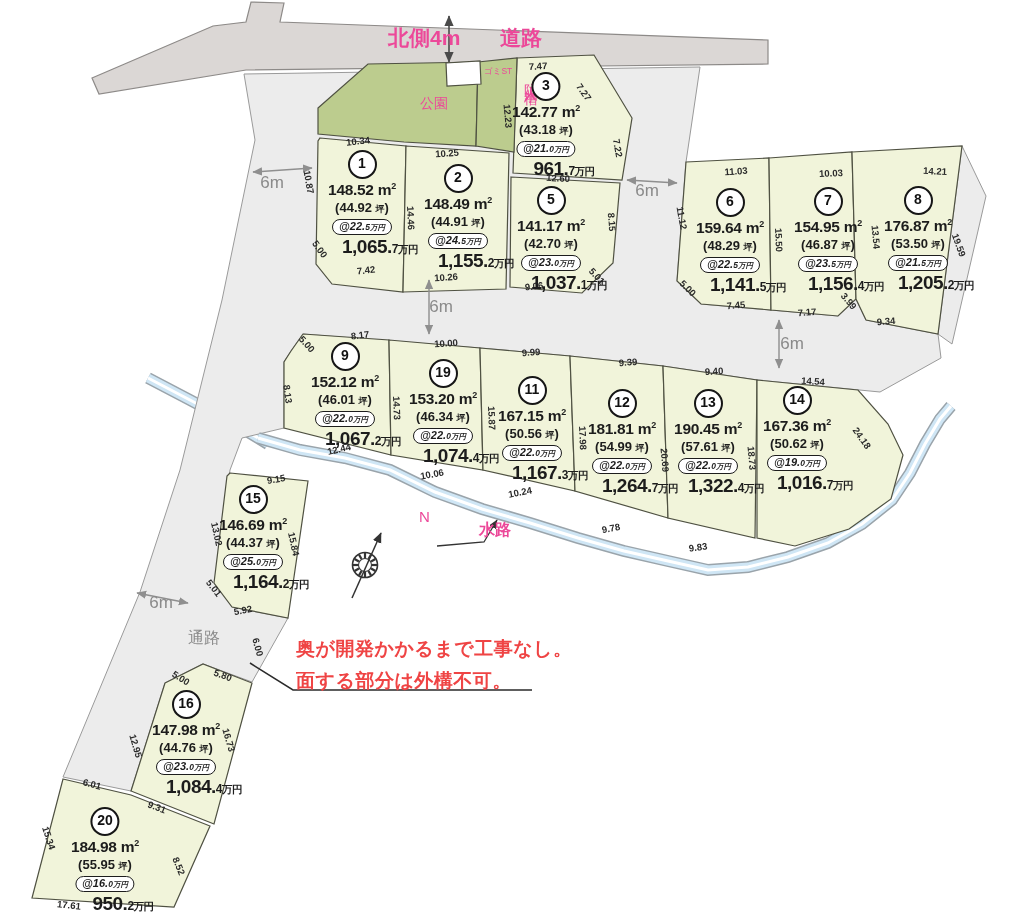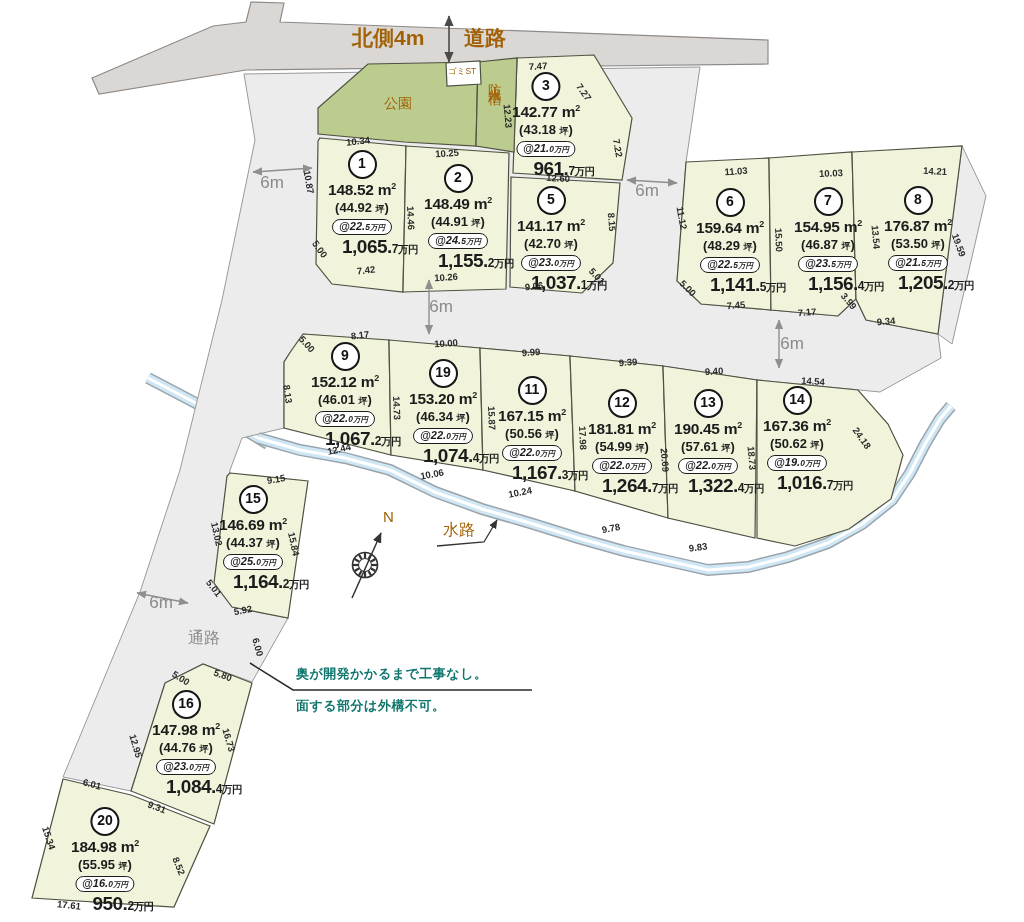--- a/index.html
+++ b/index.html
@@ -1,40 +1,40 @@
 <!DOCTYPE html>
 <html><head>
 <meta charset="utf-8">
 <style>
   html,body{margin:0;padding:0;background:#fff;}
   #stage{position:relative;width:1024px;height:922px;background:#ffffff;overflow:hidden;
          font-family:"Liberation Sans","DejaVu Sans",sans-serif;color:#1c1c1c;}
   #stage svg{position:absolute;left:0;top:0;}
   .lbl{position:absolute;white-space:nowrap;line-height:1.05;}
-  .dark{color:#a16207;}
+  .dark{color:#ec4899;margin-left:36px;}
   .gray{color:#8a8a8a;}
   .dim{position:absolute;white-space:nowrap;font-size:9.5px;font-weight:600;color:#2a2a2a;
        transform:translate(-50%,-50%);}
   .wlbl{position:absolute;white-space:nowrap;font-size:17px;font-weight:500;color:#8a8a8a;
         transform:translate(-50%,-50%);}
   .lot-card{position:absolute;transform:translateX(-50%);text-align:center;white-space:nowrap;}
   .lot-no{width:25px;height:25px;border:2px solid #161616;border-radius:50%;background:#fff;
           font-size:14px;font-weight:bold;line-height:22px;margin:0 auto 2px auto;color:#111;}
   .lot-area{font-size:15.5px;font-weight:bold;letter-spacing:-0.3px;}
   .lot-area sup{font-size:9px;}
   .lot-tsubo{font-size:13px;font-weight:bold;margin-top:1px;}
   .lot-tsubo .sm{font-size:9px;}
   .lot-unit{display:inline-block;border:1.3px solid #1d1d1d;border-radius:8px;background:#fff;
             padding:0.5px 6px;font-size:11px;font-weight:bold;margin:2px 0 1px 0;font-style:italic;}
   .lot-unit .d{font-size:8.5px;}
   .lot-unit .y{font-size:7.5px;font-weight:600;}
   .lot-price{font-size:19px;font-weight:bold;letter-spacing:-0.5px;margin-left:36px;}
   .lot-price .d{font-size:12px;}
   .lot-price .y{font-size:10.5px;font-weight:bold;}
-  .note-line{position:absolute;font-size:13px;font-weight:600;color:#0f766e;letter-spacing:0.5px;margin-top:29px;}
+  .note-line{position:absolute;font-size:19px;font-weight:600;color:#ef4444;letter-spacing:0.5px;}
   .feature{position:absolute;font-weight:500;}
 </style>
 </head>
 <body>
 
 <div id="stage">
 
   <svg width="1024" height="922" viewBox="0 0 1024 922">
     <defs>
       <marker id="ah" markerWidth="9" markerHeight="8" refX="6.5" refY="3" orient="auto-start-reverse">
@@ -119,21 +119,21 @@
         <line x1="368.5" y1="558.937822173509" x2="371" y2="554.6076951545867" stroke-width="2.2"></line>
         <line x1="371.06217782649105" y1="561.5" x2="375.39230484541326" y2="559" stroke-width="2.2"></line>
       </g>
   </svg>
 
   <div class="lbl dark feature" style="left:352px;top:27px;font-size:21px;font-weight:600;">北側4m</div>
   <div class="lbl dark feature" style="left:464px;top:27px;font-size:21px;font-weight:600;">道路</div>
   <div class="lbl dark feature" style="left:384px;top:96px;font-size:14px;">公園</div>
   <div class="lbl dark feature" style="left:448px;top:67px;font-size:8.5px;">ゴミST</div>
   <div class="lbl dark feature" style="left:487px;top:72px;font-size:13.5px;writing-mode:vertical-rl;letter-spacing:3px;">防火水槽</div>
-  <div class="lbl dark feature" style="left:443px;top:522px;font-size:16px;">水路</div>
+  <div class="lbl dark feature" style="left:443px;top:522px;font-size:16px;font-weight:bold;">水路</div>
   <div class="lbl gray feature" style="left:188px;top:630px;font-size:16px;">通路</div>
   <div class="lbl dark feature" style="left:383px;top:509px;font-size:15px;">N</div>
 
   <div class="note-line" style="left:296px;top:636px;">奥が開発かかるまで工事なし。</div>
   <div class="note-line" style="left:296px;top:668px;">面する部分は外構不可。</div>
 
   <div id="gen">
       <div class="dim" style="left: 358px; top: 141px; transform: translate(-50%, -50%) rotate(-6deg);">10.34</div>
       <div class="dim" style="left: 447px; top: 153px; transform: translate(-50%, -50%) rotate(-4deg);">10.25</div>
       <div class="dim" style="left: 538px; top: 66px; transform: translate(-50%, -50%) rotate(-3deg);">7.47</div>

